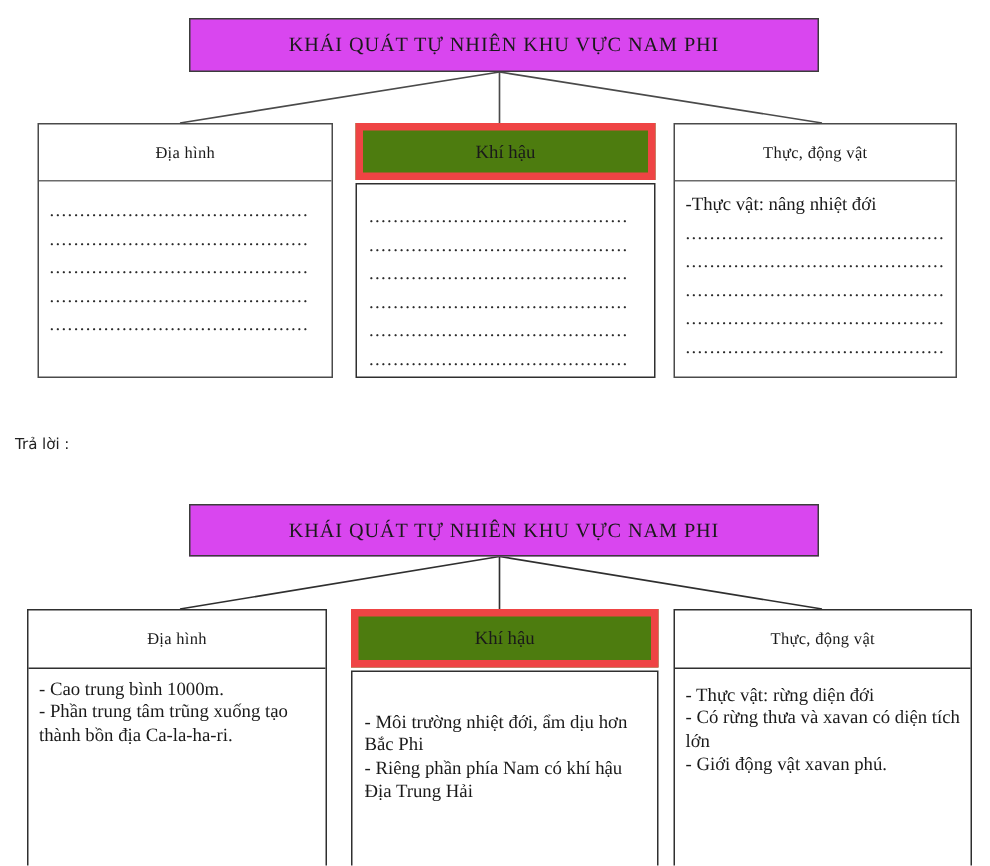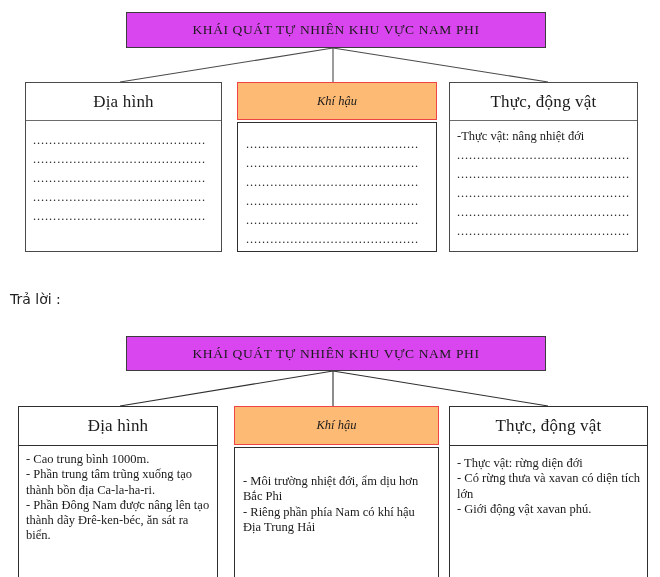--- a/index.html
+++ b/index.html
@@ -47,46 +47,45 @@
   .node-box.framed {
     border: 1px solid #4a4a4a;
   }
 
   .node-head {
     box-sizing: border-box;
     display: flex;
     align-items: center;
     justify-content: center;
     text-align: center;
-    font-size: 17px;
+    font-size: 11px;
     letter-spacing: 0.2px;
   }
   .node-head.ruled {
     border-bottom: 1px solid #6b6b6b;
   }
 
   .node-body {
     box-sizing: border-box;
     padding: 8px 6px 4px 7px;
     font-size: 12.5px;
     line-height: 1.22;
   }
 
   
   .split-head {
     position: absolute;
     box-sizing: border-box;
-    border: 1px solid #ef4444;
-    background: #fdba74;
+    border: 5px solid #ef4444;
+    background: #4d7c0f;
     display: flex;
     align-items: center;
     justify-content: center;
     font-size: 12.5px;
     z-index: 3;
-    font-style: italic;
   }
   .split-body {
     position: absolute;
     box-sizing: border-box;
     border: 1px solid #2f2f2f;
     background: #fff;
     z-index: 3;
     padding: 8px 6px 4px 8px;
     font-size: 12.5px;
     line-height: 1.22;
@@ -112,21 +111,21 @@
     left: 0; top: 0;
     width: 660px;
     height: 577px;
     z-index: 1;
     pointer-events: none;
   }
 
   .tra-loi {
     position: absolute;
     font-family: "DejaVu Sans", "Liberation Sans", sans-serif;
-    font-size: 14px;
+    font-size: 10px;
     color: #222;
   }
 
   .lead-text {
     display: block;
   }
 </style>
 </head>
 <body>
 
@@ -185,21 +184,20 @@
 
   <div class="tra-loi" style="left:10px; top:291px;">Trả lời :</div>
 
   <div class="title-box" style="left:126px; top:336px; width:420px; height:35px;">KHÁI QUÁT TỰ NHIÊN KHU VỰC NAM PHI</div>
 
   <div class="node-box framed" style="left:18px; top:406px; width:200px; height:175px; border-color:#2f2f2f;">
     <div class="node-head ruled" style="height:39px; border-bottom-color:#2f2f2f;">Địa hình</div>
     <div class="node-body" style="padding-top:6px;">
       <div class="answer-line">- Cao trung bình 1000m.</div>
       <div class="answer-line">- Phần trung tâm trũng xuống tạo thành bồn địa Ca-la-ha-ri.</div>
-      <div class="answer-line">- Phần Đông Nam được nâng lên tạo thành dãy Đrê-ken-béc, ăn sát ra biển.</div>
     </div>
   </div>
 
   <div class="split-head" style="left:234px; top:406px; width:205px; height:39px;">Khí hậu</div>
   <div class="split-body" style="left:234px; top:447px; width:205px; height:134px; padding-top:26px;">
     <div class="answer-line">- Môi trường nhiệt đới, ẩm dịu hơn Bắc Phi</div>
     <div class="answer-line">- Riêng phần phía Nam có khí hậu Địa Trung Hải</div>
   </div>
 
   <div class="node-box framed" style="left:449px; top:406px; width:199px; height:175px; border-color:#2f2f2f;">

